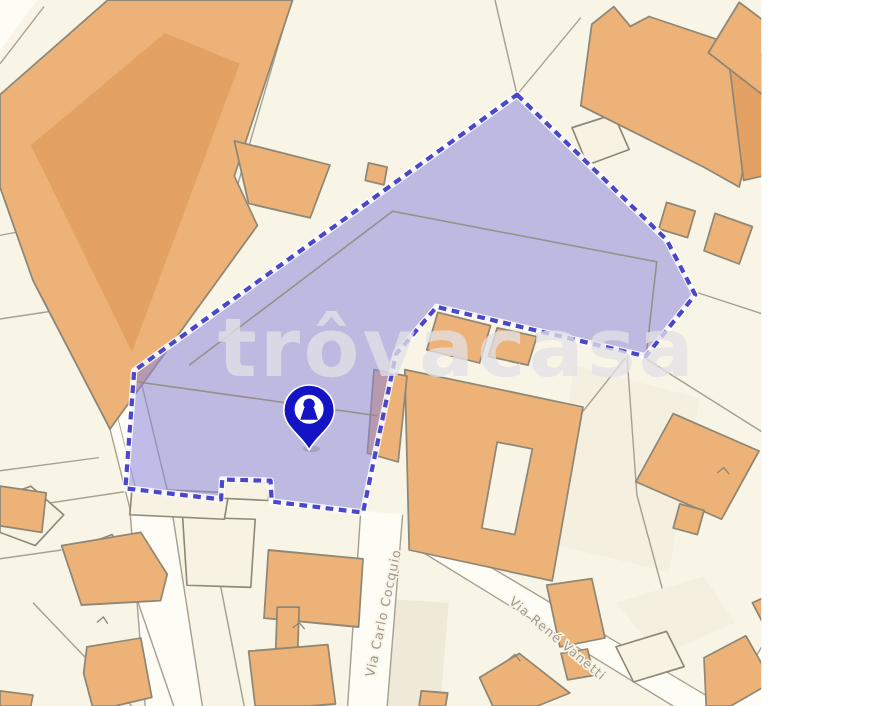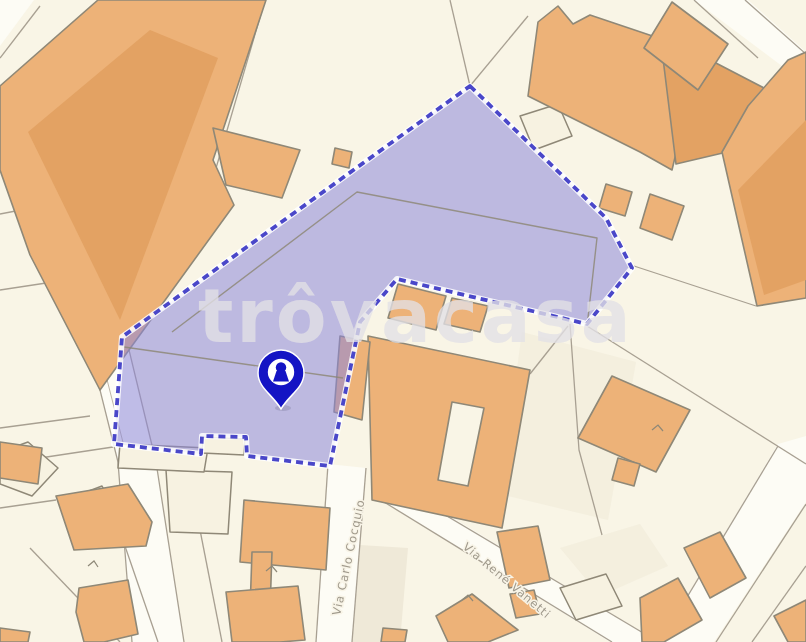--- a/index.html
+++ b/index.html
@@ -9,21 +9,21 @@
     --c-bld-dark:#e3a263;
     --c-outline:#8f8877;
     --c-pline:#a8a092;
     --c-parcel:rgba(140,135,218,0.55);
     --c-dash:#4a47c9;
     --c-pin:#1414c4;
     --c-label:#a09a8c;
     --c-watermark:#e3e1e6;
   }
   html,body{margin:0;padding:0;background:#fff;}
-  .map-wrap{position:relative;width:806px;height:642px;overflow:hidden;
+  .map-wrap{position:relative;width:692px;height:642px;overflow:hidden;
     font-family:"DejaVu Sans","Liberation Sans",sans-serif;}
   svg{display:block;}
   .road{fill:var(--c-road);}
   .patch{fill:#efe9d8;}
   .patch2{fill:#f2ecdb;opacity:.75;}
   .pline{stroke:var(--c-pline);stroke-width:1.3;fill:none;stroke-linejoin:round;}
   .pline-thin{stroke:#b5ad9e;stroke-width:.9;fill:none;}
   .gline{stroke:#8e8878;stroke-width:1.4;fill:none;stroke-linejoin:round;opacity:.85;}
   .bld{fill:var(--c-bld);stroke:var(--c-outline);stroke-width:1.6;stroke-linejoin:round;}
   .bld-dark{fill:var(--c-bld-dark);stroke:none;}

